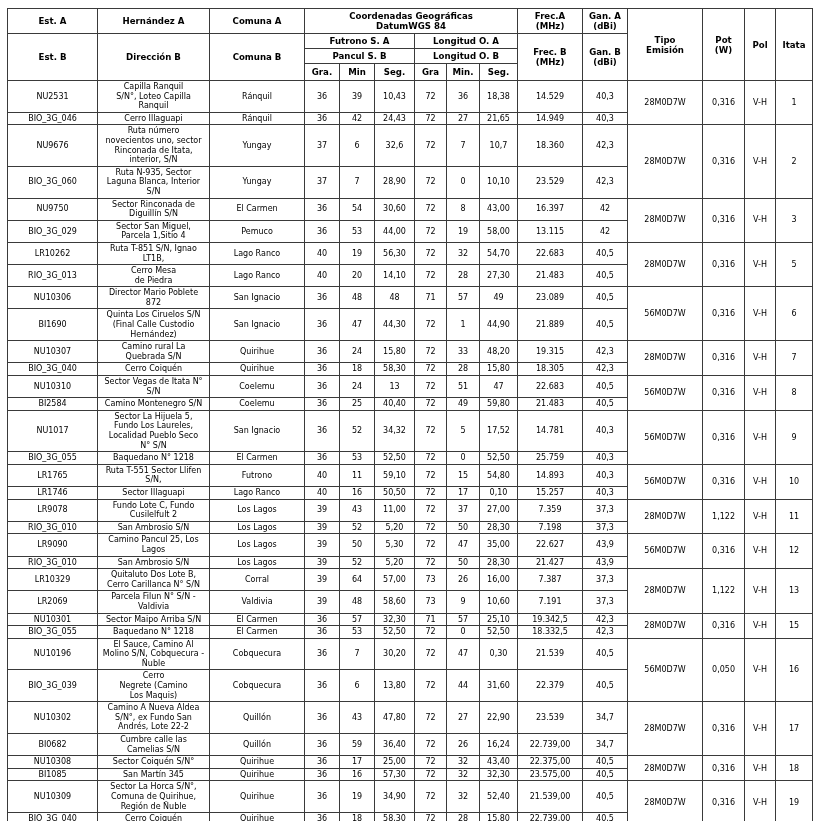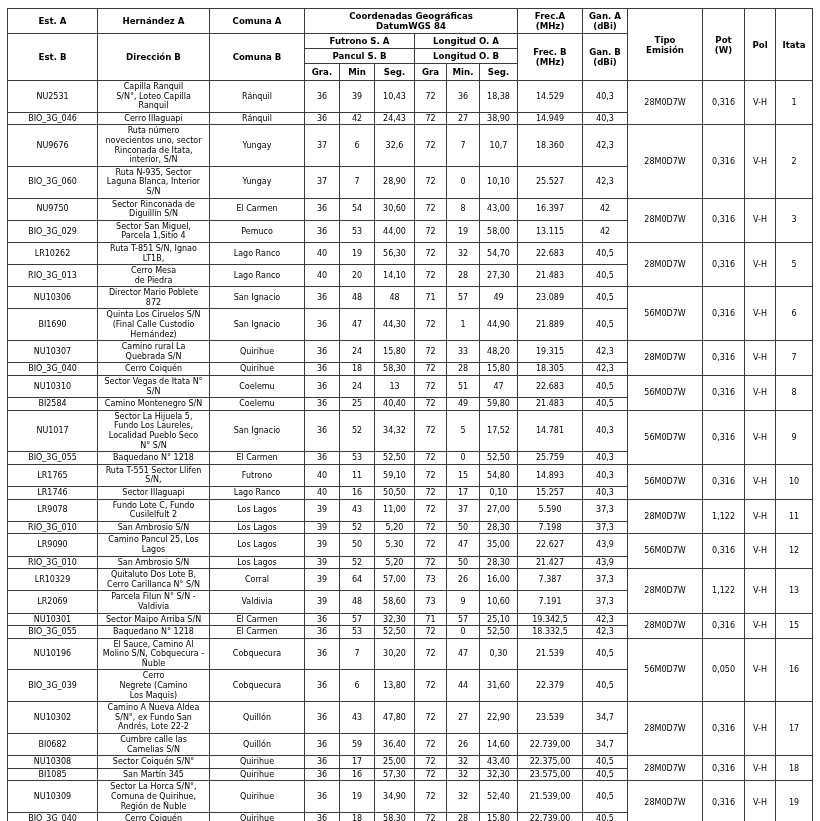--- a/index.html
+++ b/index.html
@@ -114,21 +114,21 @@
         </tr>
         <tr>
           <td>BIO_3G_046</td>
           <td class="dir">Cerro Illaguapi</td>
           <td>Ránquil</td>
           <td>36</td>
           <td>42</td>
           <td>24,43</td>
           <td>72</td>
           <td>27</td>
-          <td>38,90</td>
+          <td>21,65</td>
           <td>14.949</td>
           <td>40,3</td>
         </tr>
         <tr>
           <td>NU9676</td>
           <td class="dir">Ruta número
 novecientos uno, sector
 Rinconada de Itata,
 interior, S/N</td>
           <td>Yungay</td>
@@ -150,21 +150,21 @@
           <td class="dir">Ruta N-935, Sector
 Laguna Blanca, Interior
 S/N</td>
           <td>Yungay</td>
           <td>37</td>
           <td>7</td>
           <td>28,90</td>
           <td>72</td>
           <td>0</td>
           <td>10,10</td>
-          <td>25.527</td>
+          <td>23.529</td>
           <td>42,3</td>
         </tr>
         <tr>
           <td>NU9750</td>
           <td class="dir">Sector Rinconada de
 Diguillín S/N</td>
           <td>El Carmen</td>
           <td>36</td>
           <td>54</td>
           <td>30,60</td>
@@ -387,21 +387,21 @@
           <td>LR9078</td>
           <td class="dir">Fundo Lote C, Fundo
 Cusilelfult 2</td>
           <td>Los Lagos</td>
           <td>39</td>
           <td>43</td>
           <td>11,00</td>
           <td>72</td>
           <td>37</td>
           <td>27,00</td>
-          <td>5.590</td>
+          <td>7.359</td>
           <td>37,3</td>
           <td rowspan="2">28M0D7W</td>
           <td rowspan="2">1,122</td>
           <td rowspan="2">V-H</td>
           <td rowspan="2">11</td>
         </tr>
         <tr>
           <td>RIO_3G_010</td>
           <td class="dir">San Ambrosio S/N</td>
           <td>Los Lagos</td>
@@ -563,21 +563,21 @@
         <tr>
           <td>BI0682</td>
           <td class="dir">Cumbre calle las
 Camelias S/N</td>
           <td>Quillón</td>
           <td>36</td>
           <td>59</td>
           <td>36,40</td>
           <td>72</td>
           <td>26</td>
-          <td>14,60</td>
+          <td>16,24</td>
           <td>22.739,00</td>
           <td>34,7</td>
         </tr>
         <tr>
           <td>NU10308</td>
           <td class="dir">Sector Coiquén S/N°</td>
           <td>Quirihue</td>
           <td>36</td>
           <td>17</td>
           <td>25,00</td>

